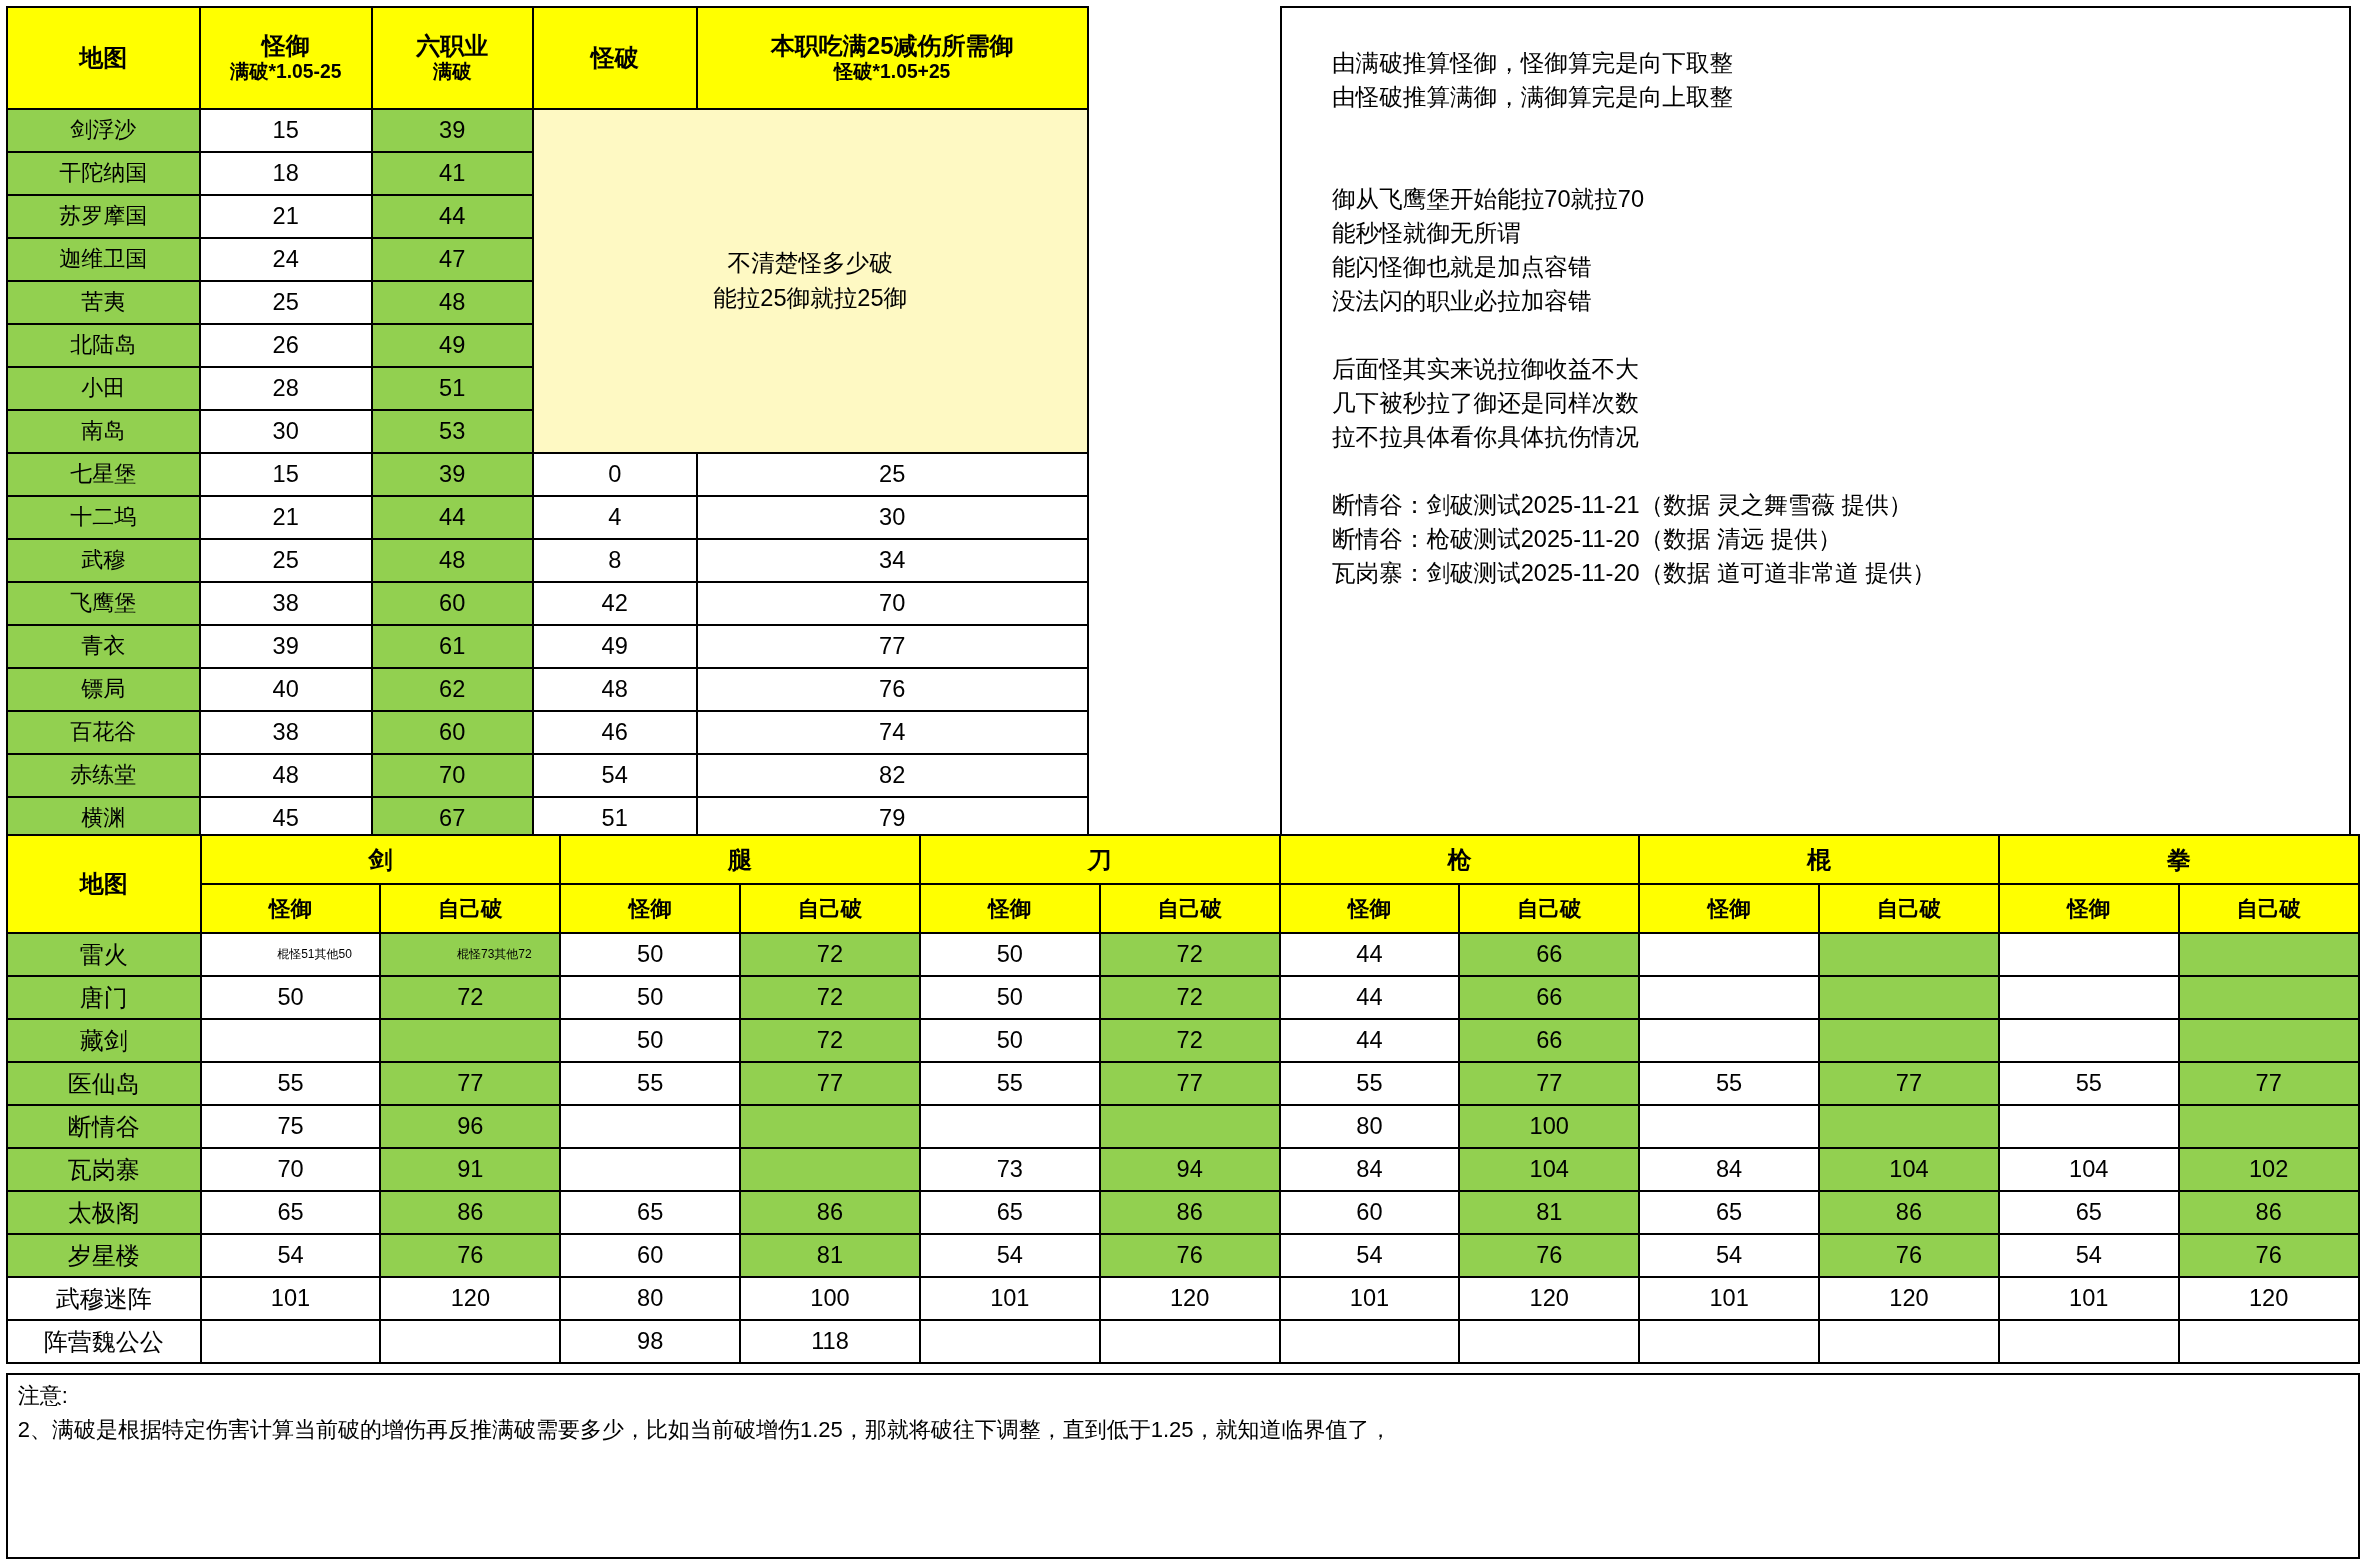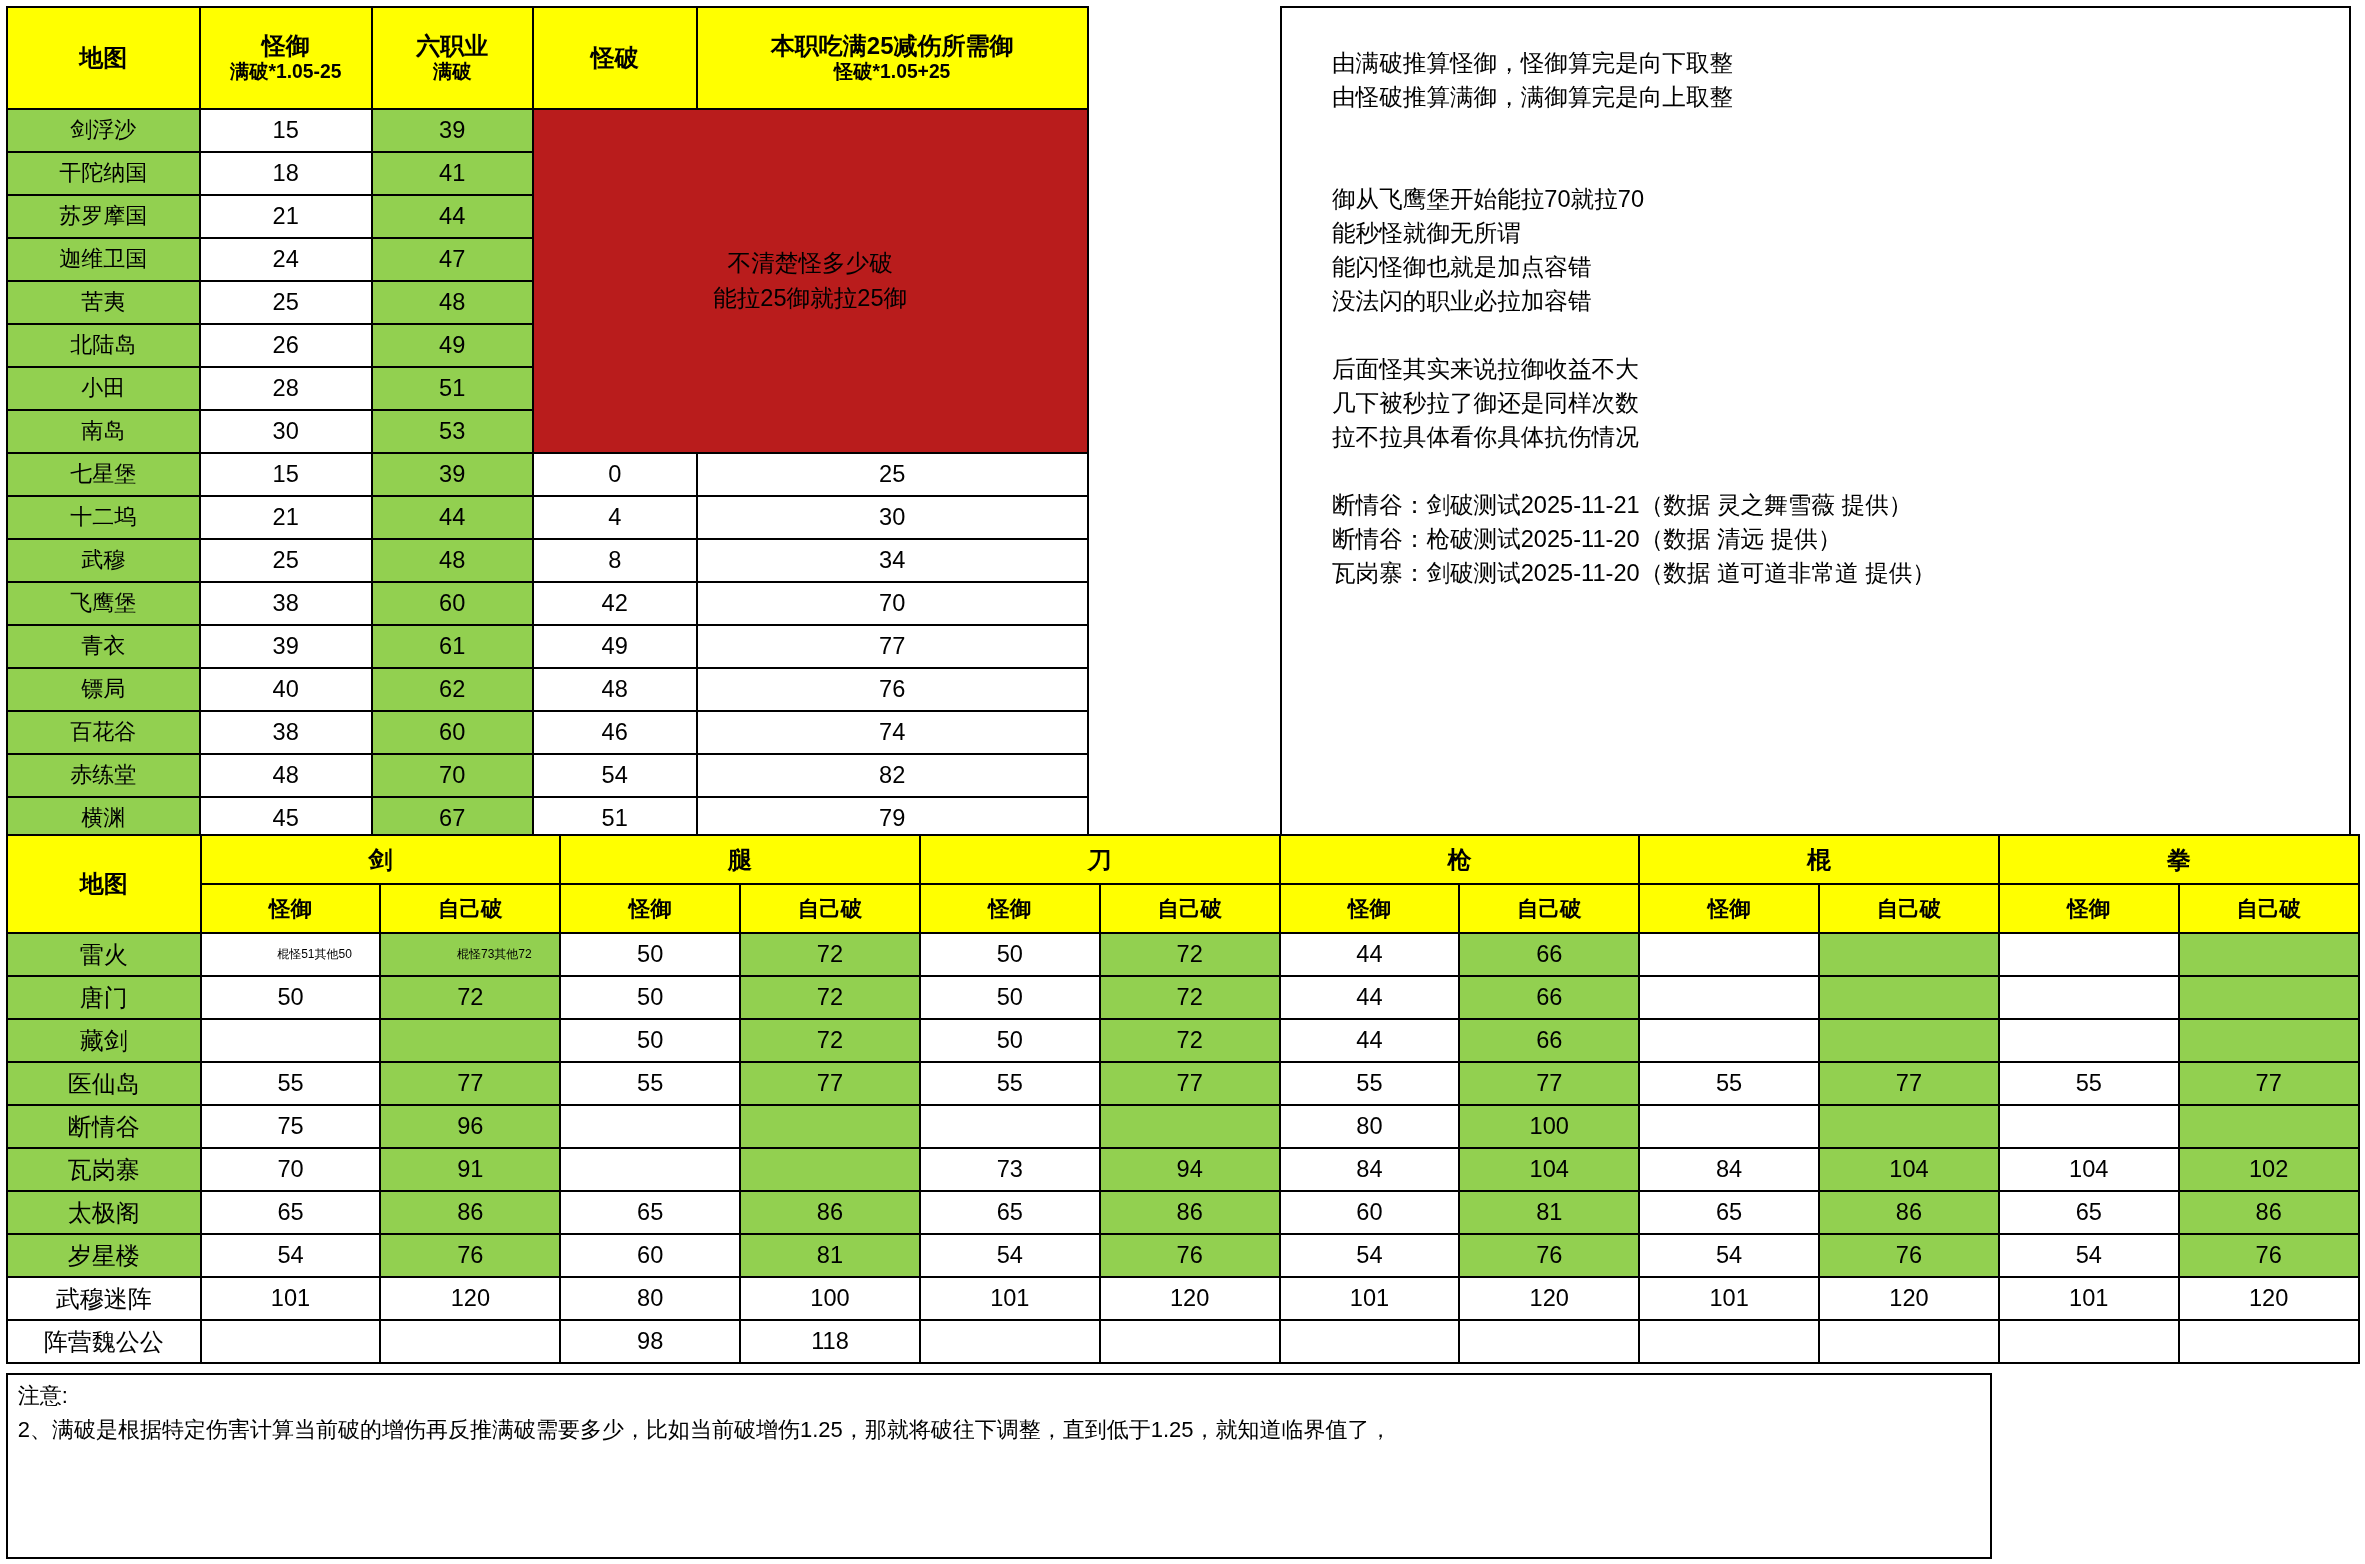--- a/index.html
+++ b/index.html
@@ -53,21 +53,21 @@
   #top-table tbody td { height: 41px; font-size: 23.6px; }
   #top-table tbody td.mapname { font-size: 22px; }
 
   .hdr-main { display: block; font-size: 24px; font-weight: bold; line-height: 1.15; }
   .hdr-sub  { display: block; font-size: 19.3px; font-weight: bold; line-height: 1.2; }
   .hdr-one  { display: block; font-size: 24px; font-weight: bold; }
 
   .merged-note {
     font-size: 23.6px;
     line-height: 1.45;
-    background: #b91c1c;
+    background: #fef9c3;
   }
   .merged-note div { white-space: nowrap; }
 
   
   #notes-panel {
     position: absolute;
     left: 1280px;
     top: 5.7px;
     width: 1071px;
     height: 1032px;
@@ -102,21 +102,21 @@
   #bottom-table td.grp-label { font-size: 24px; font-weight: bold; }
   #bottom-table td.sub-label { font-size: 21.5px; font-weight: bold; }
   #bottom-table td.maphdr { font-size: 24px; font-weight: bold; }
   #bottom-table td.tiny { font-size: 12px; padding-left: 48px; }
 
   
   #footer-box {
     position: absolute;
     left: 5.7px;
     top: 1373px;
-    width: 1986px;
+    width: 2354px;
     height: 186px;
     border: 2.1px solid #000000;
     box-sizing: border-box;
     background: #ffffff;
     padding: 10px 0 0 10px;
   }
   #footer-box .fline {
     font-size: 22px;
     line-height: 1.0;
     height: 34px;

